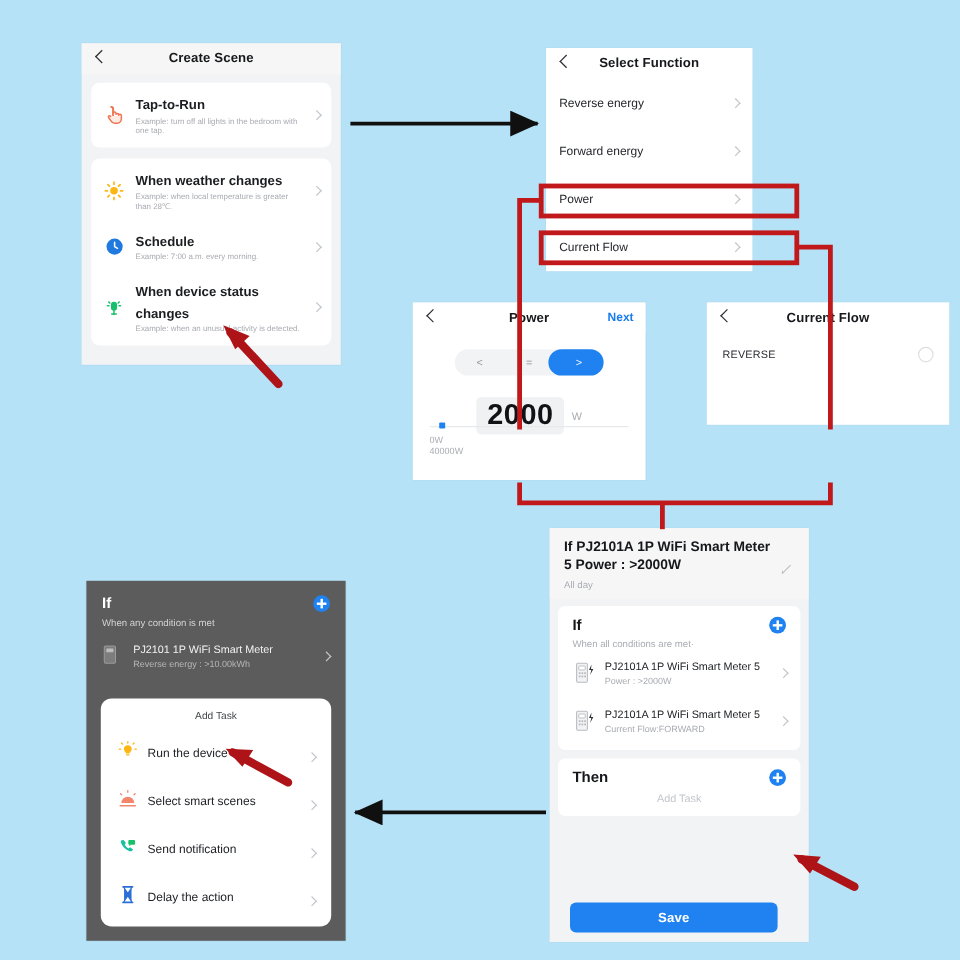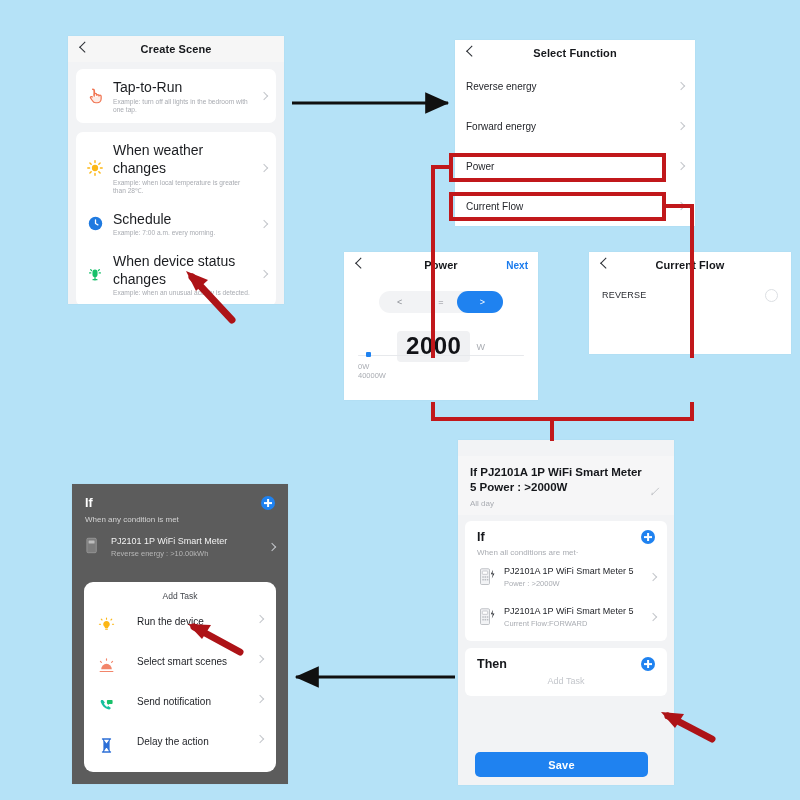--- a/index.html
+++ b/index.html
@@ -100,36 +100,36 @@
     padding: 7px 9px;
     gap: 8px;
   }
   .cs-ic {
     width: 20px; height: 20px;
     flex: 0 0 auto;
     display: flex; align-items: center; justify-content: center;
   }
   .cs-txt { flex: 1 1 auto; min-width: 0; }
   .cs-title {
-    font-size: 14px;
-    font-weight: normal;
+    font-size: 11px;
+    font-weight: bold;
     color: #1b1d21;
     line-height: 11.5px;
   }
   .cs-sub {
     font-size: 6.6px;
     color: #a8abb1;
     line-height: 8.4px;
     margin-top: 1.5px;
   }
 
   
   #panel-select-function {
     left: 455px; top: 40px;
-    width: 240px; height: 186px;
+    width: 172px; height: 186px;
   }
   .sf-row {
     height: 40px;
     display: flex;
     align-items: center;
     padding: 0 11px;
     font-size: 10px;
     color: #24262b;
     gap: 6px;
   }
@@ -239,21 +239,20 @@
     left: 458px; top: 440px;
     width: 216px; height: 345px;
     background: #f2f3f5;
   }
   .cond-head {
     background: #f6f6f7;
     padding: 9px 12px 7px;
     display: flex;
     align-items: center;
     gap: 6px;
-    margin-top: 16px;
   }
   .cond-head-txt { flex: 1 1 auto; }
   .cond-head-title {
     font-size: 11.5px;
     font-weight: bold;
     color: #15171b;
     line-height: 15px;
   }
   .cond-head-sub {
     font-size: 8px;
@@ -387,22 +386,22 @@
     padding-top: 9px;
   }
   .sheet-title {
     text-align: center;
     font-size: 8.5px;
     color: #44474d;
     margin-bottom: 4px;
   }
   .task-row {
     display: flex;
-    align-items: flex-start;
-    gap: 22px;
+    align-items: flex-end;
+    gap: 8px;
     padding: 11px 13px;
   }
   .task-ic { width: 18px; height: 18px; flex: 0 0 auto; display:flex; align-items:center; justify-content:center;}
   .task-lbl { flex: 1 1 auto; font-size: 10px; color: #1c1e23; }
 </style>
 </head>
 <body>
 
 <div class="stage">
 

